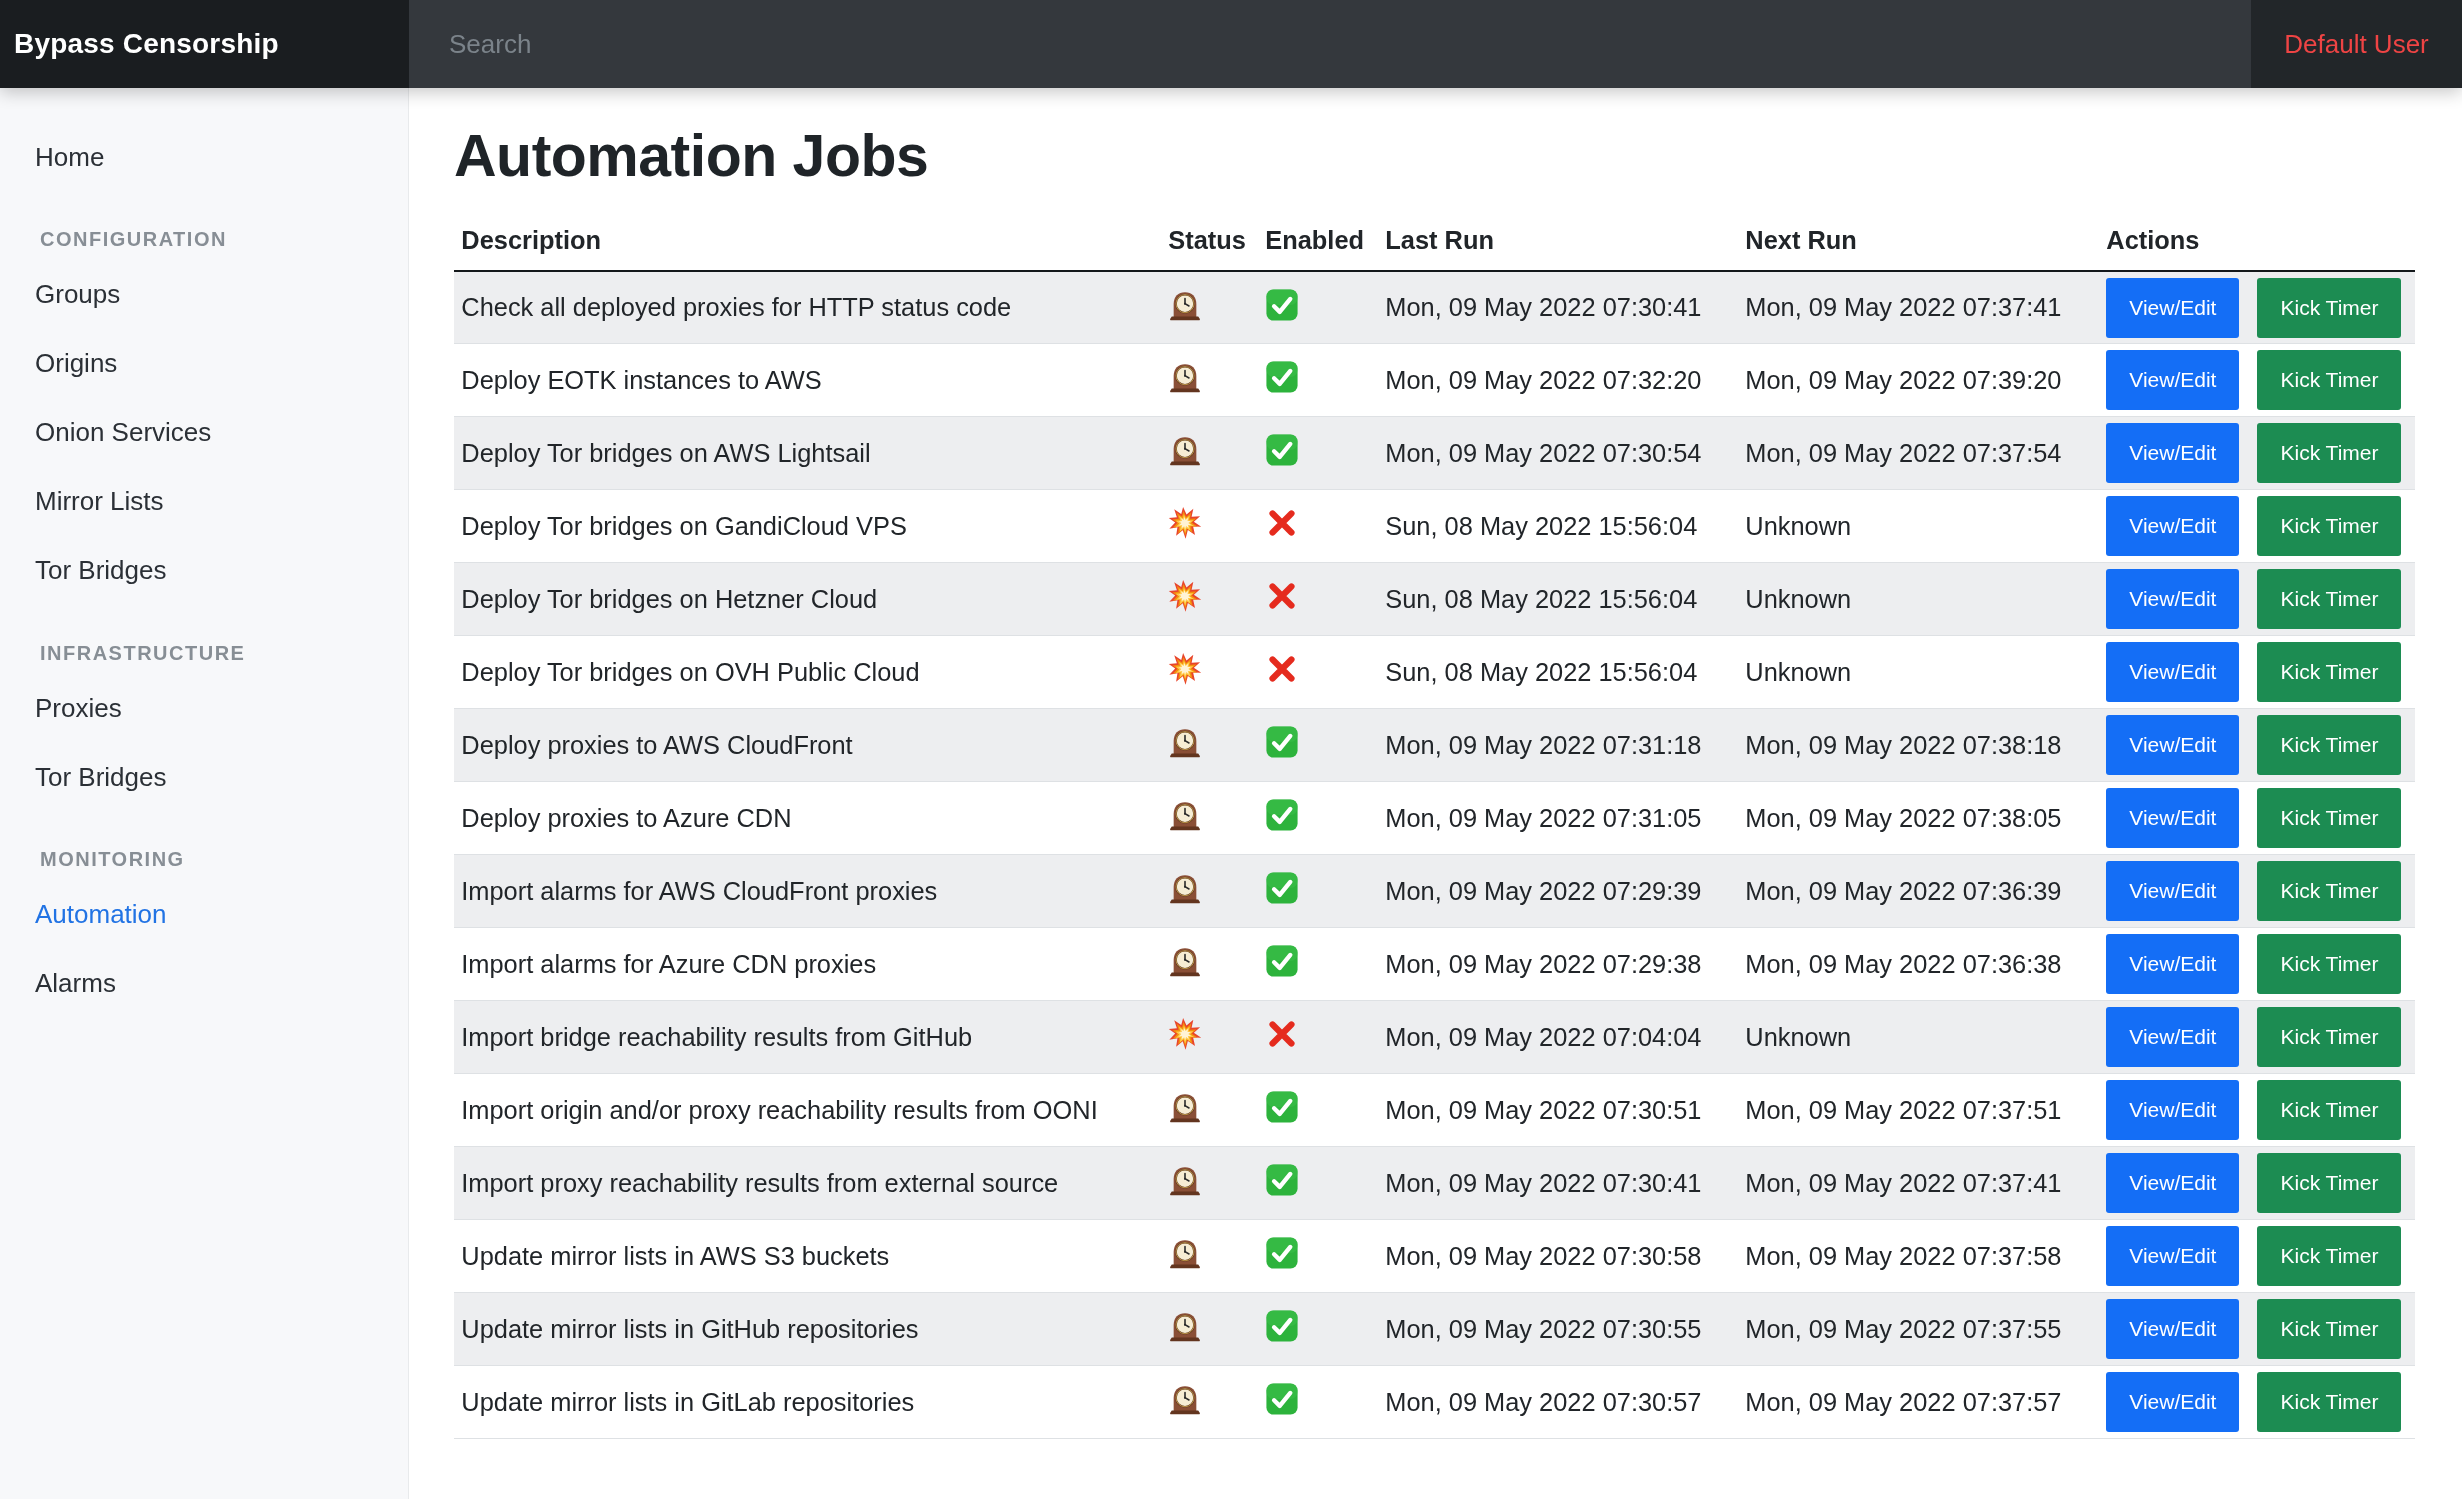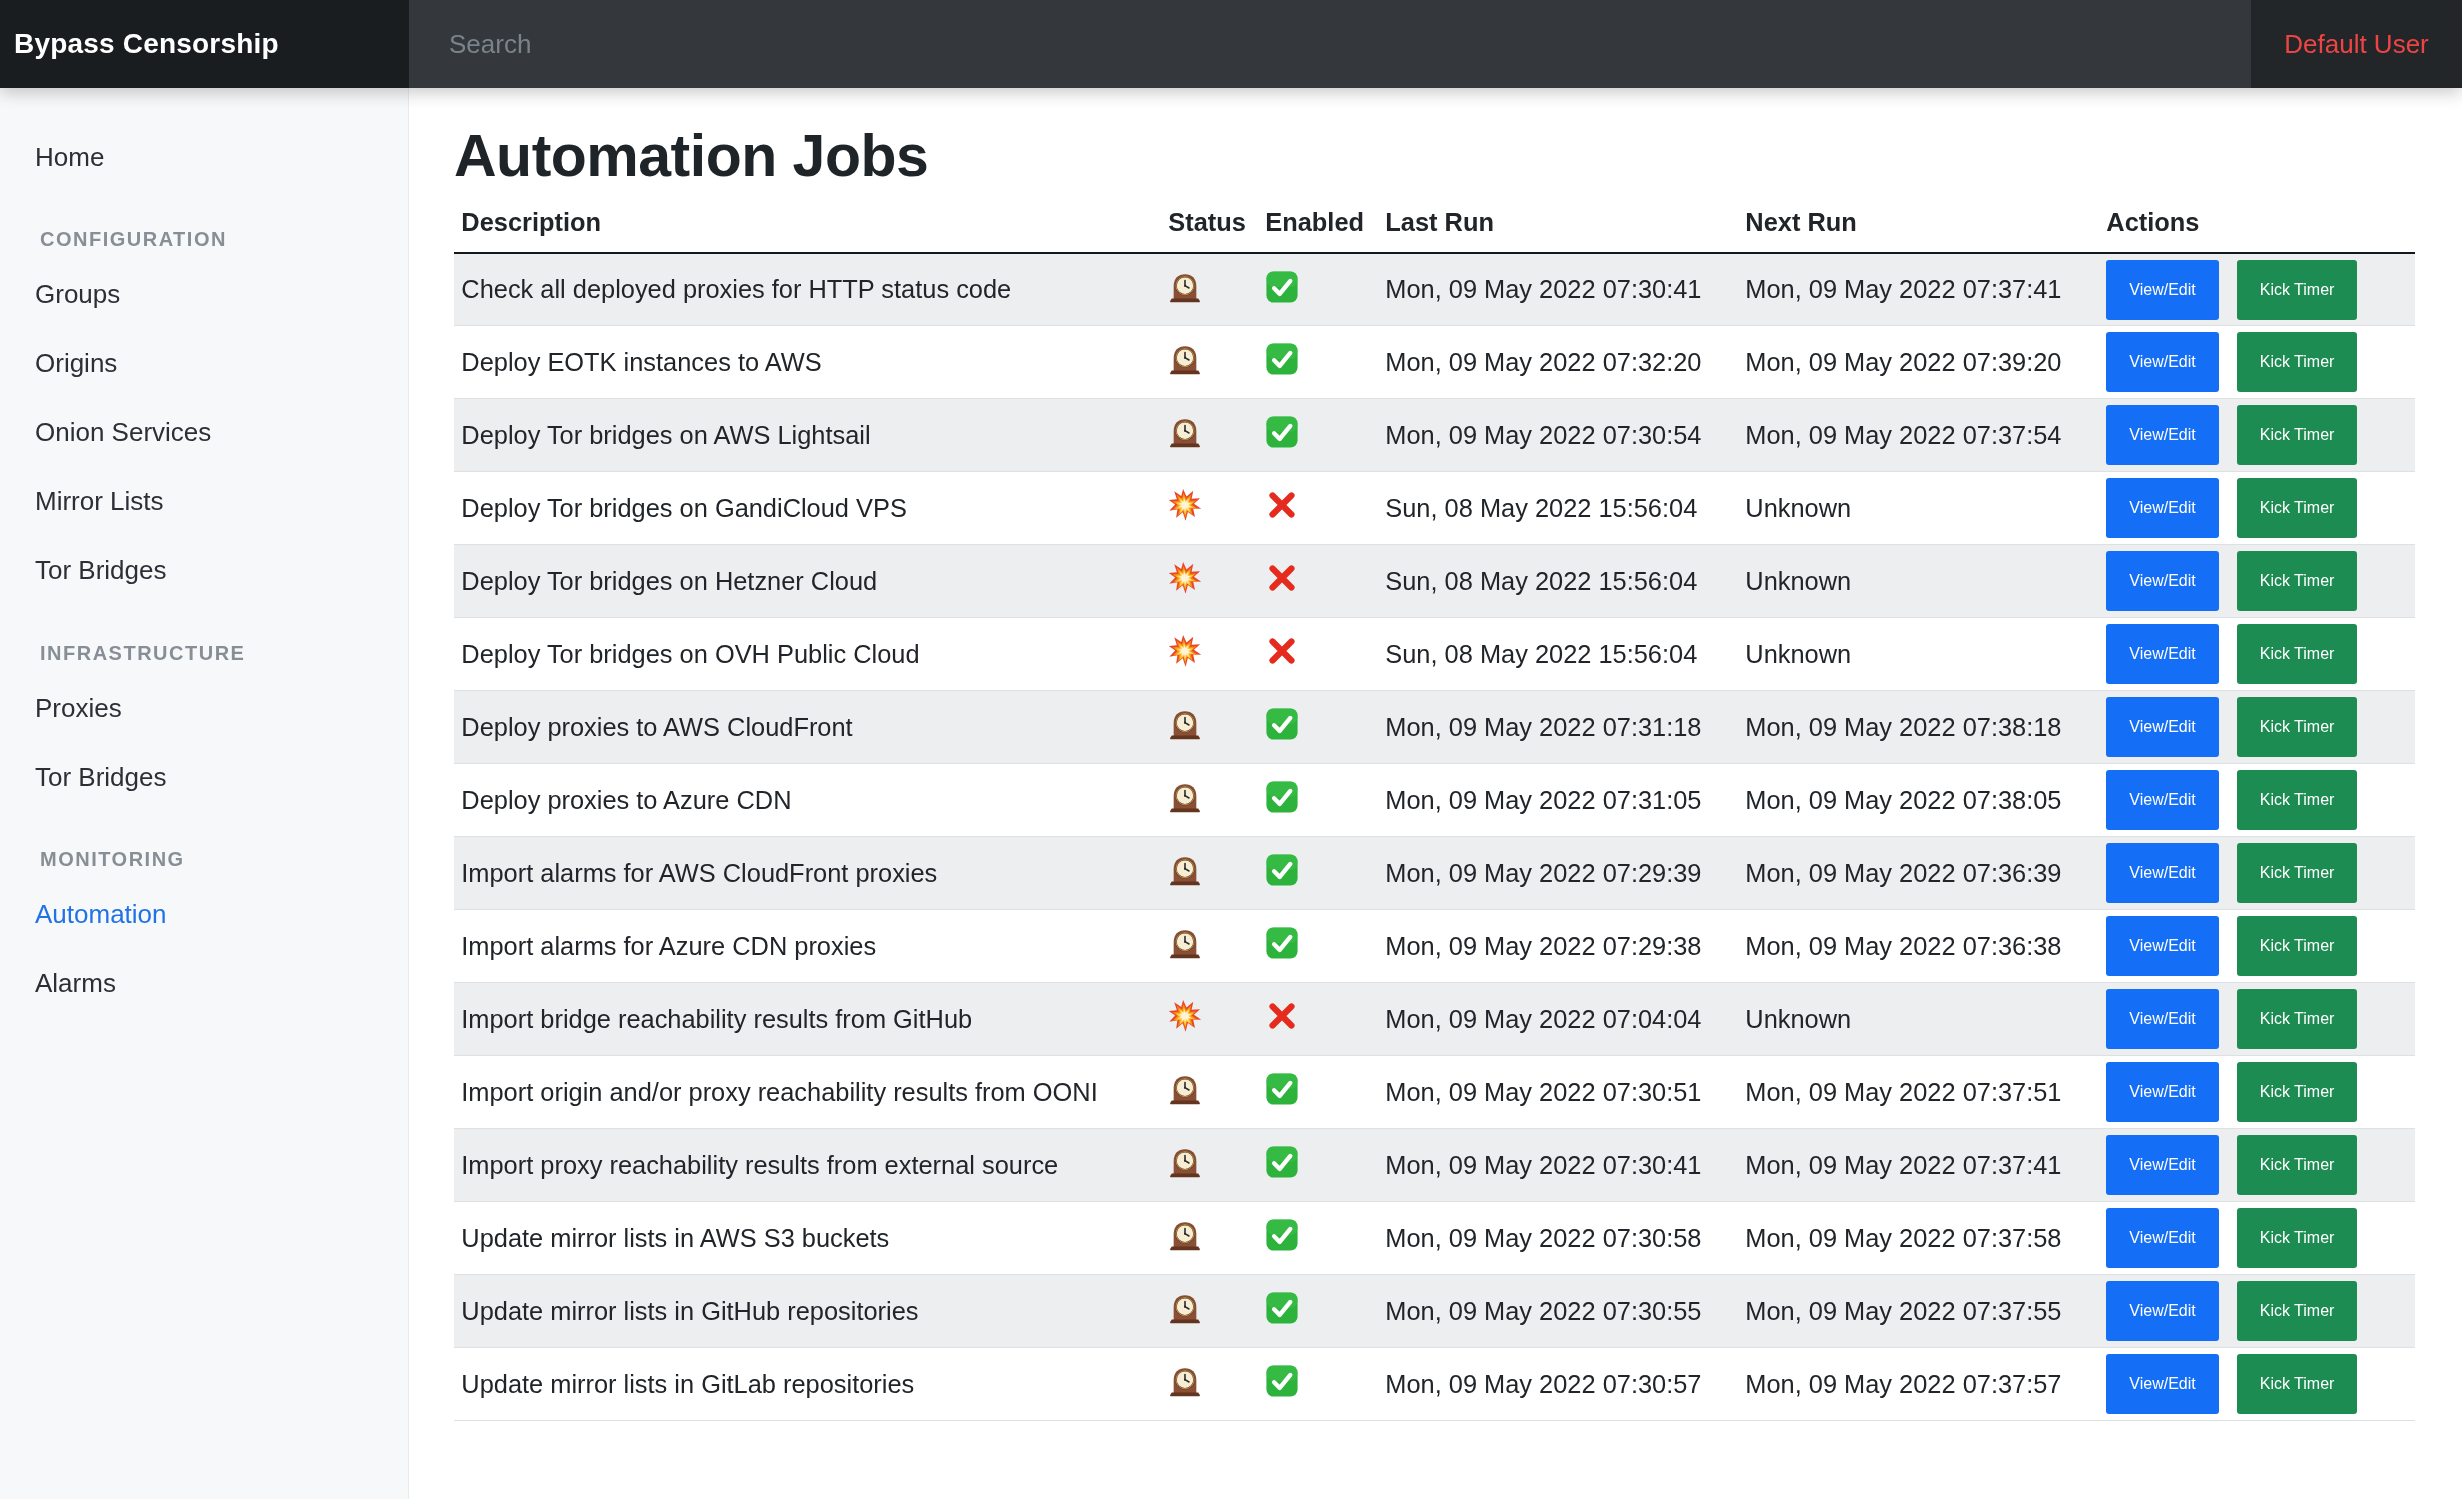--- a/index.html
+++ b/index.html
@@ -90,21 +90,21 @@
     font-size: 59px;
     font-weight: 700;
     color: #1f2428;
     letter-spacing: -0.5px;
     line-height: 71px;
   }
 
   table {
     border-collapse: collapse;
     width: 100%;
-    margin-top: 9px;
+    margin-top: 27px;
     font-size: 25.4px;
     color: #212529;
   }
   thead th {
     text-align: left;
     font-weight: 700;
     padding: 7.3px 7.3px 14.5px 7.3px;
     border-bottom: 2.7px solid #14181b;
     white-space: nowrap;
   }
@@ -122,21 +122,21 @@
     vertical-align: middle;
     white-space: nowrap;
   }
   td .icon { display: inline-flex; }
   td .icon svg { width: 34px; height: 34px; display: block; }
 
   .btn {
     display: inline-block;
     border: none;
     color: #ffffff;
-    font-size: 16px;
+    font-size: 21px;
     font-family: inherit;
     line-height: 30px;
     padding: 15px 23px;
     border-radius: 3px;
     cursor: pointer;
     white-space: nowrap;
   }
   .btn-primary { background: var(--primary, #146ef6); margin-right: 18px; }
   .btn-success { background: var(--success, #1c8c52); }
 </style>

